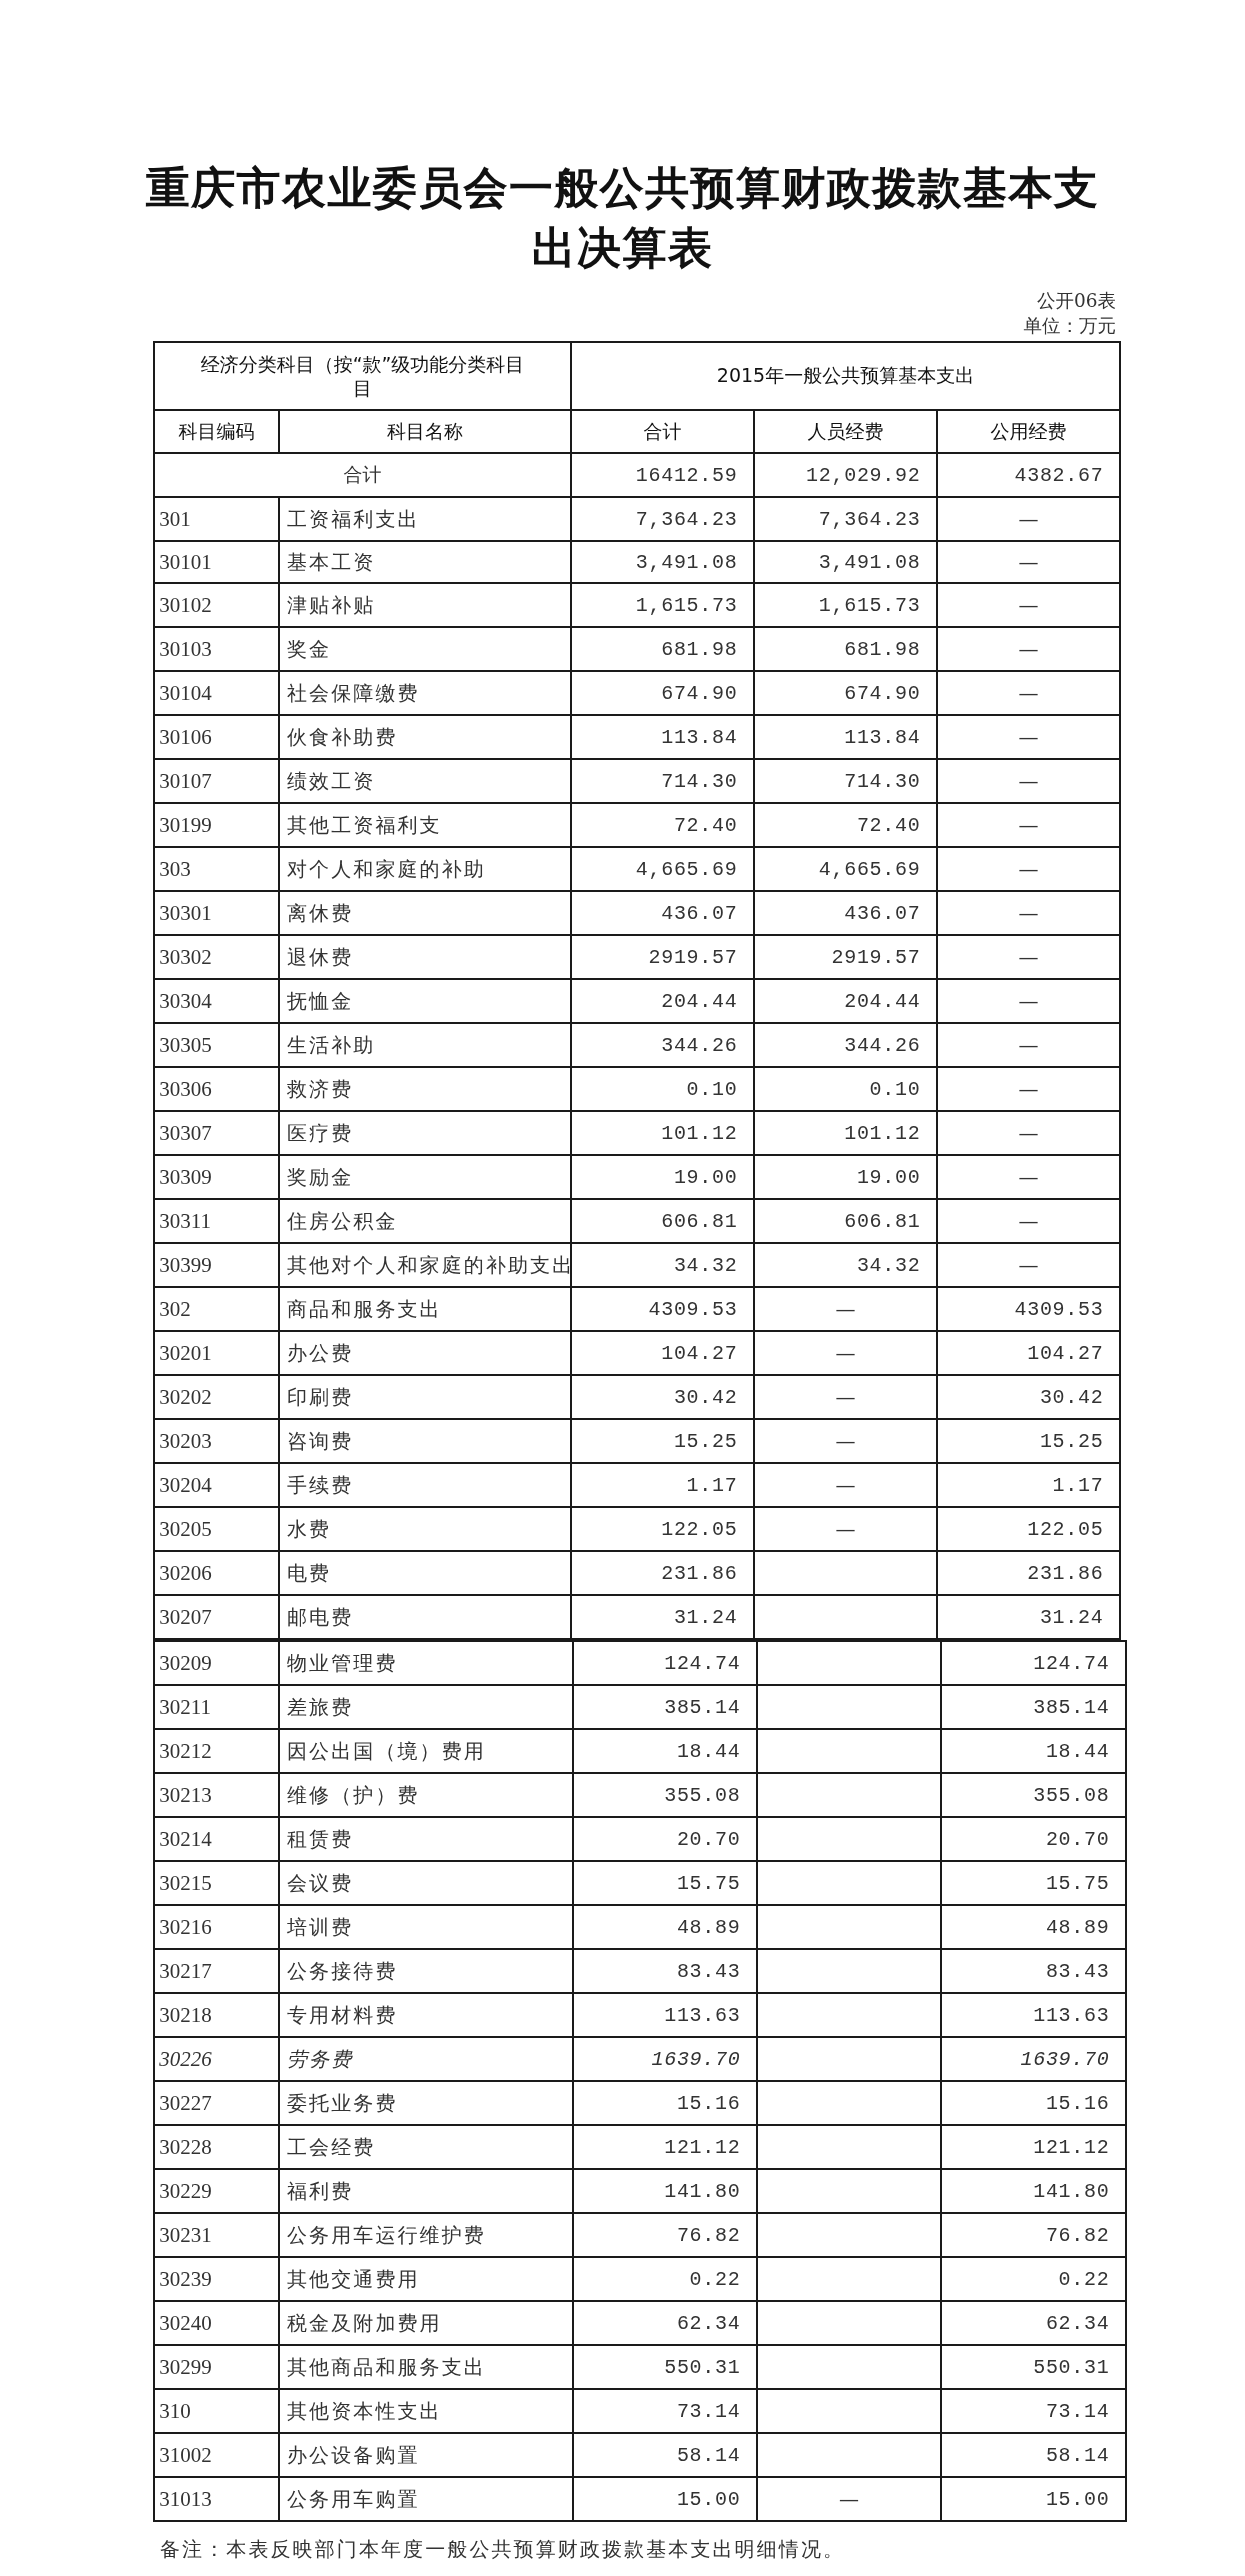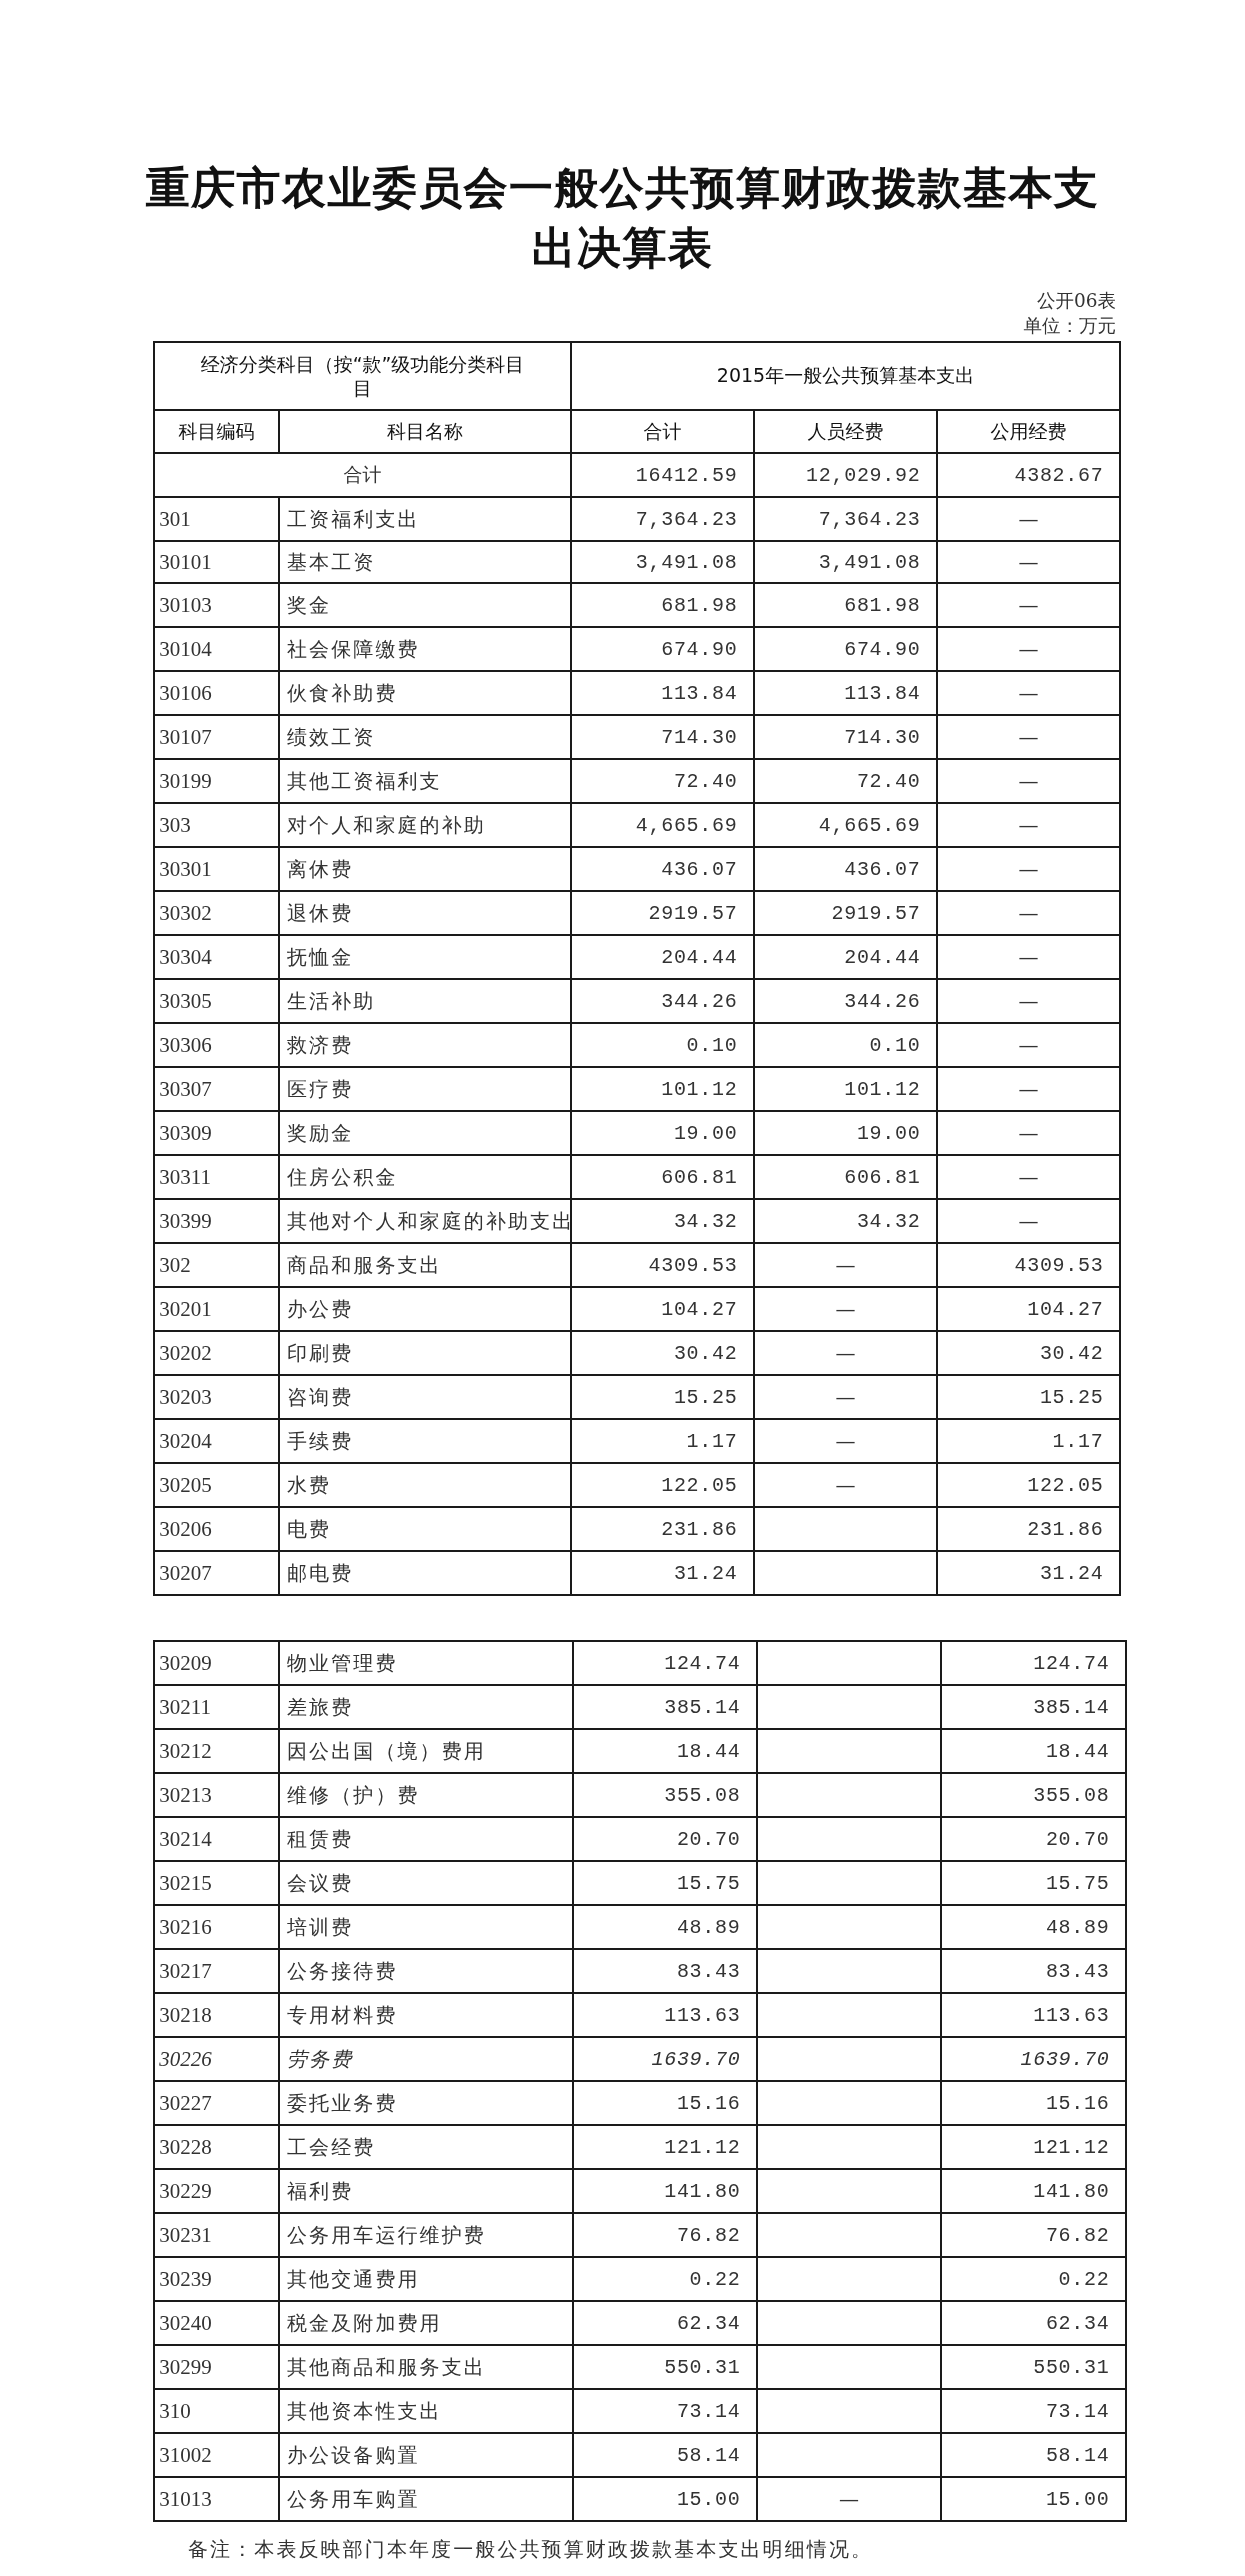--- a/index.html
+++ b/index.html
@@ -12,21 +12,21 @@
   .meta { position: absolute; right: 129px; text-align: right; font-size: 18.5px; color: #333;
           font-family: "DejaVu Serif", "Liberation Serif", serif; line-height: 28px; }
   .tbl { position: absolute; border-collapse: collapse; table-layout: fixed; }
   .tbl td { border: 2.1px solid #1a1a1a; padding: 0; overflow: hidden; white-space: nowrap; }
   .hdr td { font-family: "DejaVu Sans", "Liberation Sans", sans-serif; font-size: 19px; color: #111; text-align: center; }
   .body td { font-size: 20px; color: #333; height: 40px; }
   .code { text-align: left; padding-left: 4.3px !important; font-family: "Liberation Serif", serif; font-size: 21px !important; }
   .name { text-align: left; padding-left: 7px !important; letter-spacing: 2.1px; }
   .num { text-align: right; padding-right: 15.6px !important; font-family: "Liberation Mono", "DejaVu Sans Mono", monospace; letter-spacing: 0.7px; }
   .dash { text-align: center; }
-  .note { position: absolute; left: 160px; top: 2536px; font-size: 20px; color: #333; letter-spacing: 2.1px; margin-left: 28px; }
+  .note { position: absolute; left: 160px; top: 2536px; font-size: 20px; color: #333; letter-spacing: 2.1px; }
 </style>
 </head>
 <body>
 
 <div class="title">
   <span class="l1">重庆市农业委员会一般公共预算财政拨款基本支</span>
   <span class="l2">出决算表</span>
 </div>
 
 <div class="meta" style="top:287px;">公开06表</div>
@@ -70,20 +70,27 @@
         <td class="num">7,364.23</td>
         <td class="dash">—</td>
       </tr>
       <tr style="height: 31px; border-radius: 14px;">
         <td class="code">30101</td>
         <td class="name">基本工资</td>
         <td class="num">3,491.08</td>
         <td class="num">3,491.08</td>
         <td class="dash">—</td>
       </tr>
+      <tr style="height: 44px;">
+        <td class="code">30102</td>
+        <td class="name">津贴补贴</td>
+        <td class="num">1,615.73</td>
+        <td class="num">1,615.73</td>
+        <td class="dash">—</td>
+      </tr>
       <tr style="height: 44px; margin-top: 12px;">
         <td class="code">30103</td>
         <td class="name">奖金</td>
         <td class="num">681.98</td>
         <td class="num">681.98</td>
         <td class="dash">—</td>
       </tr>
       <tr style="height: 44px;">
         <td class="code">30104</td>
         <td class="name">社会保障缴费</td>

